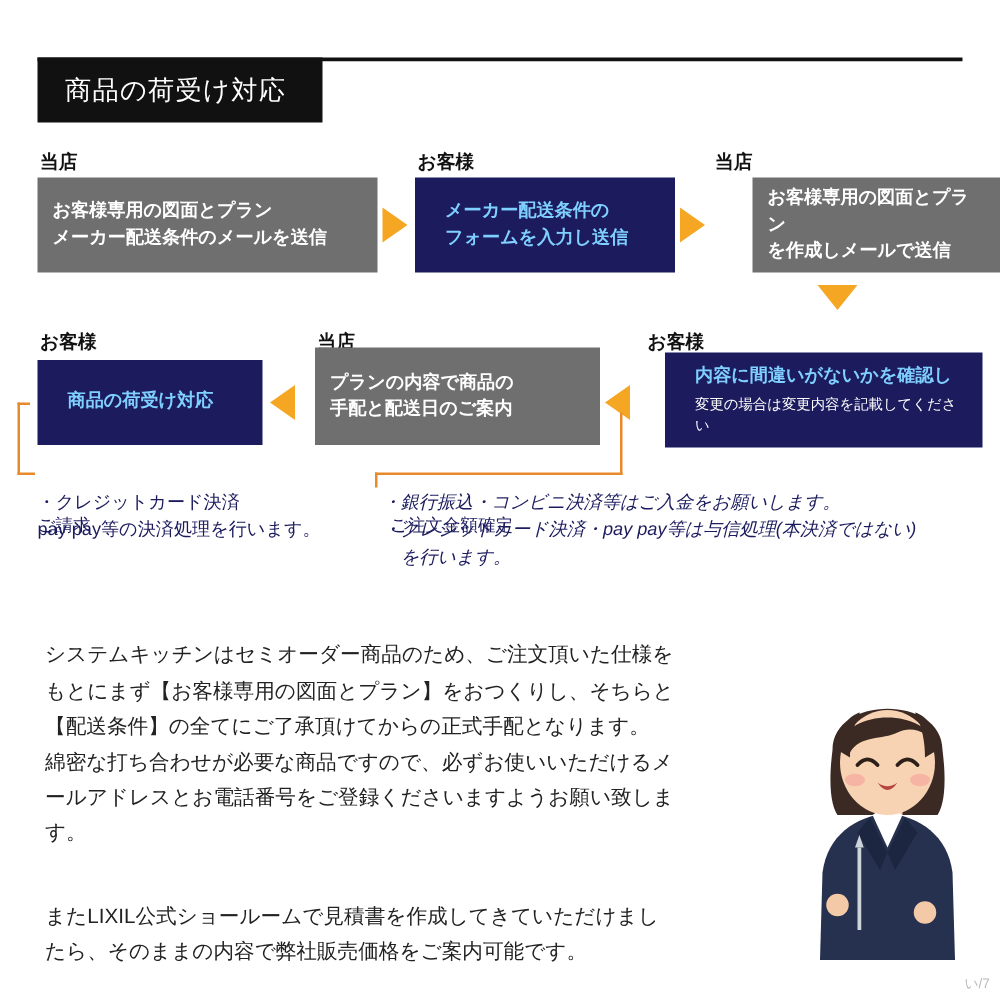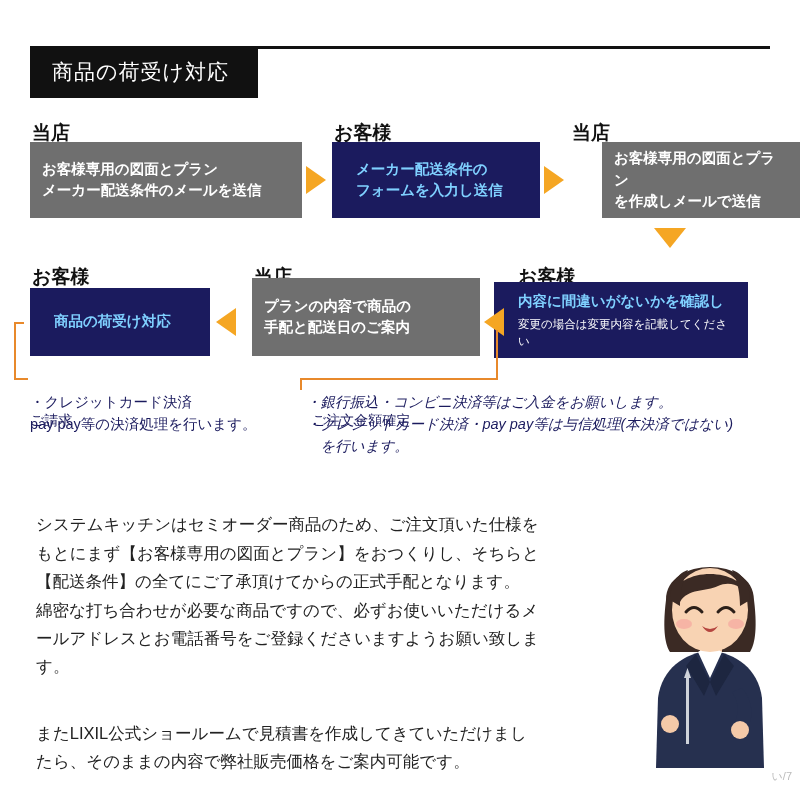--- a/index.html
+++ b/index.html
@@ -42,21 +42,21 @@
     align-items: center;
     padding-left: 22px;
     box-sizing: border-box;
     font-size: 21px;
     letter-spacing: 1px;
   }
 
   
   .cap {
     position: absolute;
-    font-size: 19px;
+    font-size: 15px;
     font-weight: bold;
     color: #111111;
   }
   .box {
     position: absolute;
     box-sizing: border-box;
     padding: 10px 12px;
     font-size: 14.5px;
     line-height: 1.45;
     color: #ffffff;
@@ -75,21 +75,21 @@
     color: #ffffff;
   }
 
   
   #b1 { left: 30px;  top: 142px; width: 272px; height: 76px; }
   #b2 { left: 332px; top: 142px; width: 208px; height: 76px; }
   #b3 { left: 602px; top: 142px; width: 200px; height: 76px; }
   
   #b4 { left: 30px;  top: 288px; width: 180px; height: 68px; }
   #b5 { left: 252px; top: 278px; width: 228px; height: 78px; }
-  #b6 { left: 494px; top: 282px; width: 254px; height: 76px; }
+  #b6 { left: 532px; top: 282px; width: 254px; height: 76px; }
 
   #c1 { left: 32px;  top: 120px; }
   #c2 { left: 334px; top: 120px; }
   #c3 { left: 572px; top: 120px; }
   #c4 { left: 32px;  top: 264px; }
   #c5 { left: 254px; top: 264px; }
   #c6 { left: 518px; top: 264px; }
 
   
   .arrow-r {
@@ -147,21 +147,21 @@
     line-height: 1.72;
     color: #222222;
     white-space: pre-line;
   }
   .body-text p { margin: 0 0 10px 0; }
 
   
   .illus { position: absolute; left: 626px; top: 528px; width: 168px; height: 240px; }
   .watermark {
     position: absolute;
-    right: 8px; bottom: 16px;
+    right: 8px; bottom: 6px;
     font-size: 11px;
     color: #bbbbbb;
     margin-top: 30px;
   }
 </style>
 </head>
 <body>
 
 <div class="page">
 

